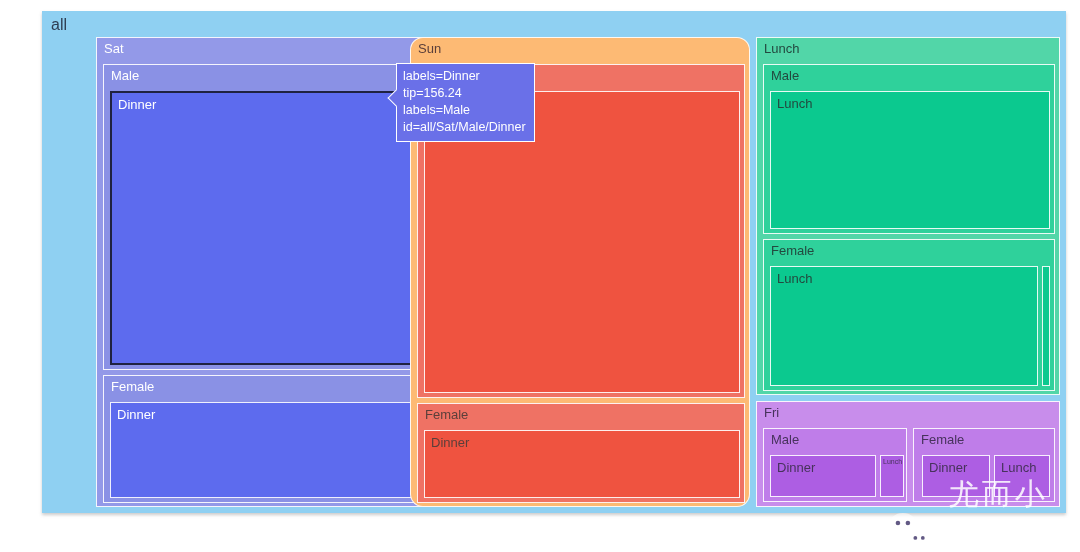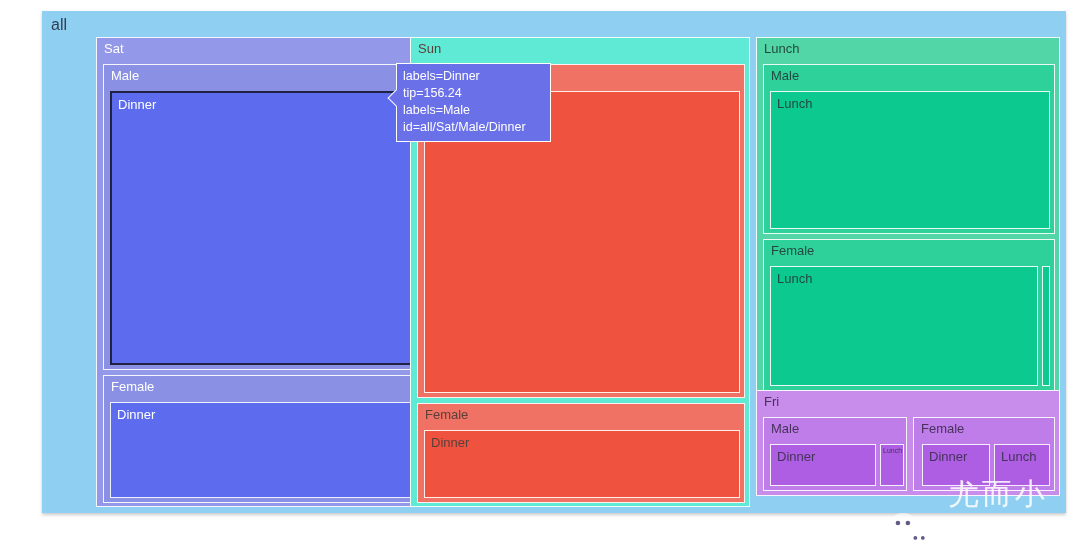--- a/index.html
+++ b/index.html
@@ -25,41 +25,41 @@
   }
   .leaf .node-label{left:6px;top:4px;}
   .node-label.tiny{font-size:7px;left:2px;top:2px;}
 
   
   .sat{background:#9399E8;margin-left:44px;}
   .sat .group{background:#8A91E5;}
   .sat .leaf{background:#5D6BEE;}
   .sat .node-label{color:#ffffff;}
   
-  .sun{background:#5eead4;}
+  .sun{background:#fdba74;border-radius:13px;}
   .sun .group{background:#EF7264;}
   .sun .leaf{background:#EF5340;}
   .sun .node-label{color:#5b3f3a;}
   
   .thur{background:#52D6A8;}
   .thur .group{background:#2FD19B;}
   .thur .leaf{background:#0BC98F;}
   .thur .node-label{color:#23493f;}
   
   .fri{background:#C88DEB;}
   .fri .group{background:#BF7DE9;}
   .fri .leaf{background:#AD5EE3;}
   .fri .node-label{color:#47325c;}
 
   .leaf.hovered{border:2px solid #1f2240;}
 
   .tooltip{
     position:absolute;z-index:50;background:#6A70E8;color:#ffffff;
     border:1.5px solid #ffffff;font-size:12.5px;line-height:17px;
-    padding:4px 24px 5px 6px;white-space:nowrap;
+    padding:4px 8px 5px 6px;white-space:nowrap;
   }
   .tooltip::before{
     content:"";position:absolute;left:-7px;top:28px;width:11px;height:11px;
     background:#6A70E8;border-left:1.5px solid #ffffff;
     border-bottom:1.5px solid #ffffff;transform:rotate(45deg);
   }
 
   .watermark{
     position:absolute;z-index:60;display:flex;align-items:flex-end;gap:11px;
   }
@@ -119,21 +119,21 @@
     </div>
     <div class="group" style="left:6px;top:201px;width:292px;height:152px">
       <div class="node-label">Female</div>
       <div class="leaf" style="left:6px;top:26px;width:268px;height:120px">
         <div class="node-label">Lunch</div>
       </div>
       <div class="leaf" style="left:278px;top:26px;width:8px;height:120px"></div>
     </div>
   </div>
 
-  <div class="day fri" style="left:756px;top:390px;width:304px;height:106px">
+  <div class="day fri" style="left:756px;top:401px;width:304px;height:106px">
     <div class="node-label">Fri</div>
     <div class="group" style="left:6px;top:26px;width:144px;height:74px">
       <div class="node-label">Male</div>
       <div class="leaf" style="left:6px;top:26px;width:106px;height:42px">
         <div class="node-label">Dinner</div>
       </div>
       <div class="leaf" style="left:116px;top:26px;width:24px;height:42px">
         <div class="node-label tiny">Lunch</div>
       </div>
     </div>

